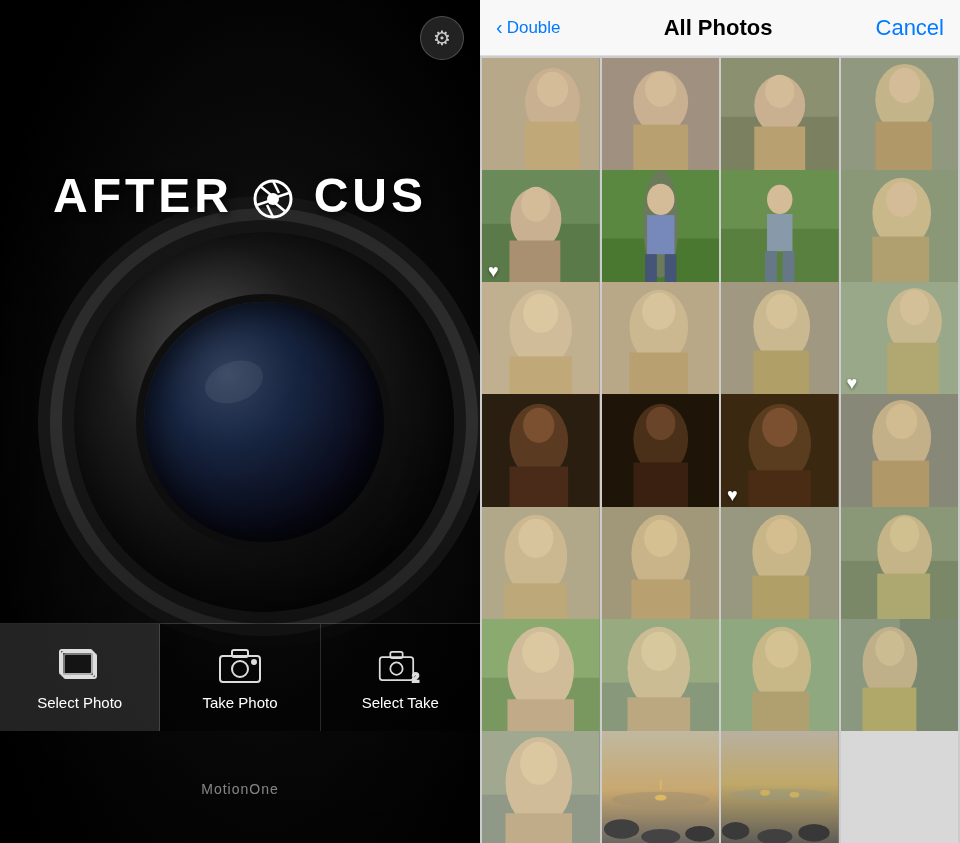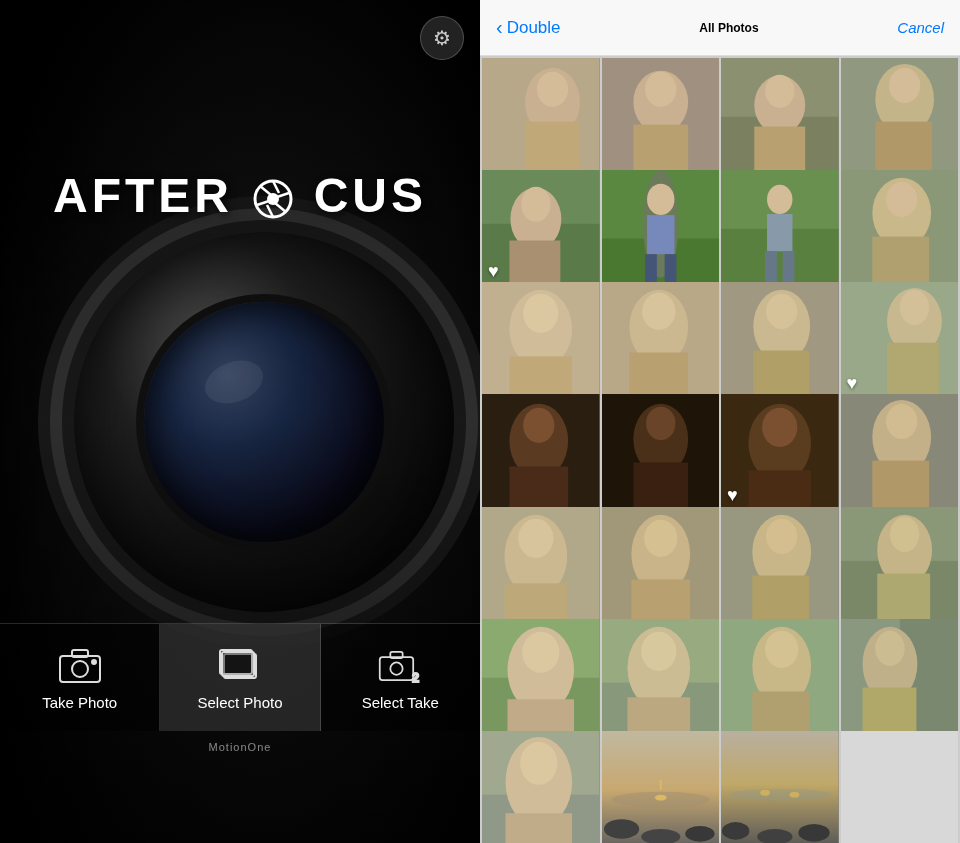--- a/index.html
+++ b/index.html
@@ -157,23 +157,24 @@
     }
     .action-label {
       color: #fff;
       font-size: 15px;
       font-weight: 500;
       text-align: center;
     }
 
     .brand-label {
       color: rgba(255,255,255,0.5);
-      font-size: 11px;
+      font-size: 14px;
       padding: 10px 0 14px;
       letter-spacing: 1px;
+      margin-top: 40px;
     }
 
     
     .camera-icon-svg, .select-icon-svg, .doubletake-icon-svg {
       width: 44px;
       height: 36px;
       fill: none;
       stroke: #ddd;
       stroke-width: 2;
       margin-bottom: 10px;
@@ -202,29 +203,28 @@
     }
     .nav-back {
       display: flex;
       align-items: center;
       color: #007AFF;
       font-size: 17px;
       cursor: pointer;
       gap: 4px;
     }
     .nav-title {
-      font-size: 12px;
+      font-size: 22px;
       font-weight: 600;
       color: #000;
     }
     .nav-cancel {
       color: #007AFF;
-      font-size: 15px;
+      font-size: 22px;
       cursor: pointer;
-      font-style: italic;
     }
     .chevron-left {
       font-size: 20px;
       line-height: 1;
       margin-top: -1px;
     }
 
     
     .photo-grid {
       flex: 1;
@@ -295,39 +295,39 @@
         <line x1="6" y1="28" x2="18" y2="24" stroke="white" stroke-width="2.5"></line>
         <line x1="9" y1="9" x2="20" y2="18" stroke="white" stroke-width="2.5"></line>
       </svg>
       CUS
     </div>
   </div>
 
   <div class="bottom-actions">
     <div class="action-buttons">
 
+      <div class="action-btn active">
+        <svg class="select-icon-svg" viewBox="0 0 44 36">
+          <rect x="6" y="6" width="32" height="24" rx="2" stroke="#ddd" stroke-width="2" fill="none"></rect>
+          <rect x="2" y="2" width="32" height="24" rx="2" stroke="#ddd" stroke-width="2" fill="rgba(0,0,0,0.3)"></rect>
+          <rect x="4" y="4" width="32" height="24" rx="2" stroke="#ddd" stroke-width="2" fill="rgba(0,0,0,0.2)"></rect>
+        </svg>
+        <span class="action-label">Select Photo</span>
+      </div>
+
       <div class="action-btn">
         <svg class="camera-icon-svg" viewBox="0 0 44 36">
           <rect x="2" y="8" width="40" height="26" rx="3" stroke="#ddd" stroke-width="2" fill="none"></rect>
           <circle cx="22" cy="21" r="8" stroke="#ddd" stroke-width="2" fill="none"></circle>
           <rect x="14" y="2" width="16" height="7" rx="2" stroke="#ddd" stroke-width="2" fill="none"></rect>
           <circle cx="36" cy="14" r="2" fill="#ddd"></circle>
         </svg>
         <span class="action-label">Take Photo</span>
       </div>
 
-      <div class="action-btn active">
-        <svg class="select-icon-svg" viewBox="0 0 44 36">
-          <rect x="6" y="6" width="32" height="24" rx="2" stroke="#ddd" stroke-width="2" fill="none"></rect>
-          <rect x="2" y="2" width="32" height="24" rx="2" stroke="#ddd" stroke-width="2" fill="rgba(0,0,0,0.3)"></rect>
-          <rect x="4" y="4" width="32" height="24" rx="2" stroke="#ddd" stroke-width="2" fill="rgba(0,0,0,0.2)"></rect>
-        </svg>
-        <span class="action-label">Select Photo</span>
-      </div>
-
       <div class="action-btn">
         <svg class="doubletake-icon-svg" viewBox="0 0 50 36">
           <rect x="2" y="8" width="38" height="26" rx="3" stroke="#ddd" stroke-width="2" fill="none"></rect>
           <circle cx="21" cy="21" r="7" stroke="#ddd" stroke-width="2" fill="none"></circle>
           <rect x="14" y="2" width="14" height="7" rx="2" stroke="#ddd" stroke-width="2" fill="none"></rect>
           <text x="39" y="36" fill="#ddd" font-size="14" font-weight="bold" font-family="sans-serif">2</text>
         </svg>
         <span class="action-label">Select Take</span>
       </div>
     </div>

